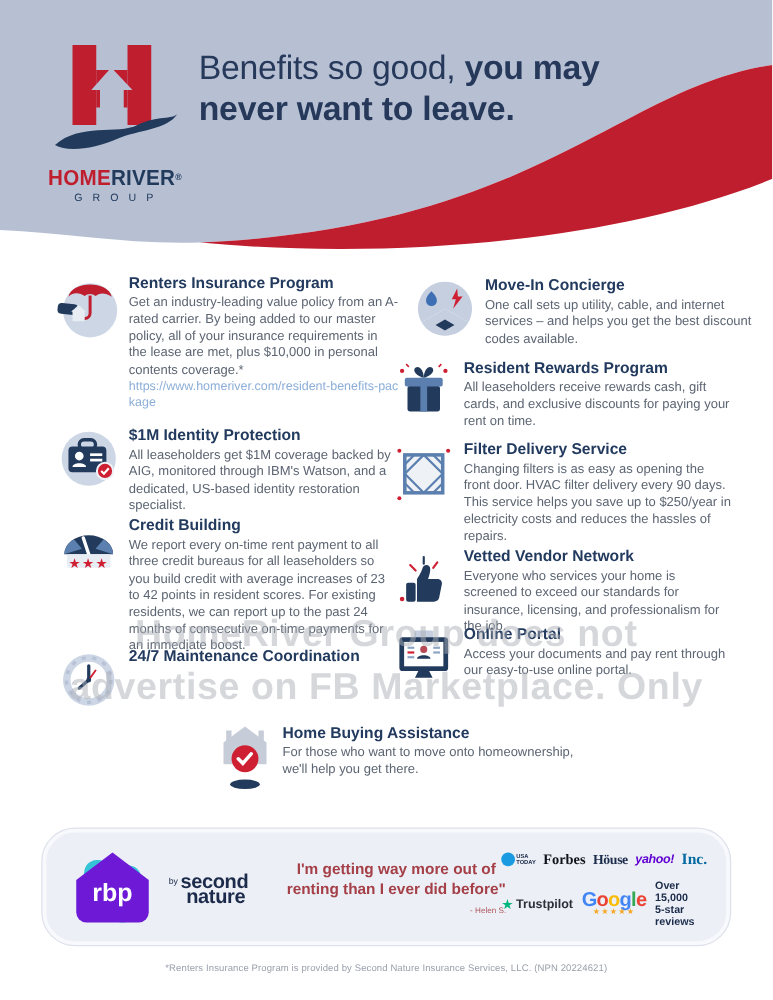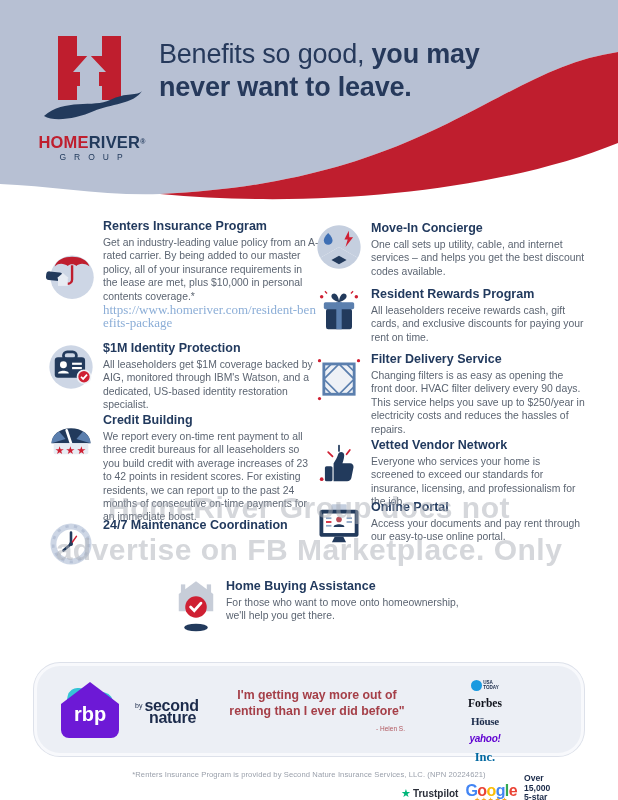--- a/index.html
+++ b/index.html
@@ -16,42 +16,42 @@
   .logo-group { font-size:8.5px; color:#223a5c; letter-spacing:8px; margin-top:2px; padding-left:6px; }
   .page-title { position:absolute; left:159px; top:38px; font-size:27px; line-height:33px; color:#26395b; letter-spacing:-0.2px; }
   .page-title b { font-weight:bold; }
 
   
   .benefit { position:absolute; display:flex; align-items:flex-start; }
   .benefit .icon-wrap { flex:0 0 52px; width:52px; height:52px; }
   .benefit .txt { margin-left:6px; }
   .b-title { font-size:12.5px; font-weight:bold; color:#223a5e; margin-bottom:3px; }
   .b-body  { font-size:10.4px; line-height:13.4px; color:#5c6572; }
-  .b-link  { font-size:13px; line-height:13.4px; color:#8caed7; word-break:break-all; display:block; cursor:pointer;font-family:Liberation Serif, serif; }
+  .b-link  { font-size:10px; line-height:13.4px; color:#8caed7; word-break:break-all; display:block; cursor:pointer; }
   .col-left  .txt { width:216px; }
   .col-right .txt { width:214px; }
 
   
   .watermark { position:absolute; left:0; top:487px; width:618px; text-align:center; z-index:6;
                font-size:30px; line-height:42px; color:rgba(172,176,183,0.50); letter-spacing:.5px; pointer-events:none;font-weight:bold; }
 
   
   .footer-card { position:absolute; left:34px; top:663px; width:550px; height:93px;
                  background:#eceff5; border:3px solid #f8f9fc; border-radius:26px;
                  box-shadow:0 0 0 1px #dde1ea; }
   .rbp-wrap { position:absolute; left:18px; top:12px; display:flex; align-items:center; }
   .brand-txt { margin-left:6px; color:#1c2b4b; line-height:14px; }
   .brand-by { font-size:7px; vertical-align:top; margin-right:2px; color:#1c2b4b; }
   .brand-main { font-weight:bold; font-size:16px; letter-spacing:-0.3px; }
   .brand-line2 { font-weight:bold; font-size:16px; letter-spacing:-0.3px; padding-left:14px; margin-top:-2px; }
   .quote { position:absolute; left:178px; top:21px; width:204px; text-align:center;
            color:#a53f48; font-weight:bold; font-size:12.3px; line-height:16px; }
   .quote-attr { display:block; text-align:right; font-size:6.5px; font-weight:normal; color:#b0545c; margin-top:2px; padding-right:14px; }
   .press { position:absolute; right:12px; top:14px; width:168px; }
-  .press-row1 { display:flex; align-items:center; gap:6px;flex-direction:column; }
+  .press-row1 { display:flex; align-items:center; gap:6px; }
   .usat { display:flex; align-items:center; gap:1px; }
   .usat-dot { width:11px; height:11px; border-radius:50%; background:#1a9ae0; }
   .usat-txt { font-size:4.6px; font-weight:bold; color:#1b2b4a; line-height:4.6px; }
   .forbes { font-family:"Liberation Serif", serif; font-weight:bold; font-size:11.5px; color:#10131c; }
   .housebeautiful { font-family:"Liberation Serif", serif; font-weight:bold; font-size:11px; color:#1b2b4a; letter-spacing:-0.3px; }
   .yahoo { font-size:10px; font-weight:bold; font-style:italic; color:#5f01d1; letter-spacing:-0.3px; }
   .inc { font-family:"Liberation Serif", serif; font-weight:bold; font-size:12.5px; color:#0369a1; }
   .press-row2 { display:flex; align-items:center; gap:7px; margin-top:9px; }
   .trustpilot { display:flex; align-items:center; gap:2px; }
   .tp-star { color:#00b67a; font-size:11px; }
@@ -86,21 +86,21 @@
       <span class="home">HOME</span><span>RIVER</span><span class="reg">®</span>
     </div>
     <div class="logo-group">GROUP</div>
   </div>
 
   <div class="page-title">
     <span>Benefits so good, </span><b>you may</b><br>
     <b>never want to leave.</b>
   </div>
 
-  <div class="benefit col-left" style="left:45px; top:219px;align-items:center;">
+  <div class="benefit col-left" style="left:45px; top:219px;">
     <div class="icon-wrap">
       <svg width="52" height="52" viewBox="0 0 48 48">
         <circle cx="25" cy="27" r="20" fill="#cdd6e5"></circle>
         <path d="M9,17 C12,5 38,5 41,17 C35,13 31,15 29,16.5 C27,14.5 23,14.5 21,16.5 C18,14.5 13,13 9,17 Z" fill="#bf1e2e"></path>
         <path d="M25,16 V29 a4,4 0 0 1 -8,0" stroke="#bf1e2e" stroke-width="2.2" fill="none"></path>
         <rect x="1" y="22" width="15" height="8" rx="3" fill="#223a5c" transform="rotate(6 8 26)"></rect>
         <rect x="12" y="27" width="9" height="8" fill="#e8ecf3"></rect>
         <path d="M11,28 L16.5,23 L22,28 Z" fill="#e8ecf3"></path>
       </svg>
     </div>
@@ -177,21 +177,21 @@
         <path d="M17,26 l3.4,3.4 l6.2,-7" stroke="#fff" stroke-width="2.6" fill="none" stroke-linecap="round"></path>
         <ellipse cx="22" cy="45" rx="11" ry="3.5" fill="#223a5c"></ellipse>
       </svg>
     </div>
     <div class="txt" style="width:246px;">
       <div class="b-title">Home Buying Assistance</div>
       <div class="b-body">For those who want to move onto homeownership, we'll help you get there.</div>
     </div>
   </div>
 
-  <div class="benefit col-right" style="left:313px; top:221px;">
+  <div class="benefit col-right" style="left:330px; top:221px;">
     <div class="icon-wrap">
       <svg width="52" height="52" viewBox="0 0 48 48">
         <path d="M24,24 L24,4 A20,20 0 0 1 41.3,34 Z" fill="#c5cfdf"></path>
         <path d="M24,24 L24,4 A20,20 0 0 0 6.7,34 Z" fill="#c5cfdf"></path>
         <path d="M24,24 L41.3,34 A20,20 0 0 1 6.7,34 Z" fill="#c5cfdf"></path>
         <path d="M14,11 C17,14 18,16 18,18 a4,4 0 0 1 -8,0 C10,16 11,14 14,11 Z" fill="#3e6fb4"></path>
         <path d="M33,9 L29,17 h3 L30,24 L37,15 h-3.5 Z" fill="#cf2033"></path>
         <path d="M17,36 L24,32 L31,36 L24,40 Z" fill="#223a5c"></path>
       </svg>
     </div>

